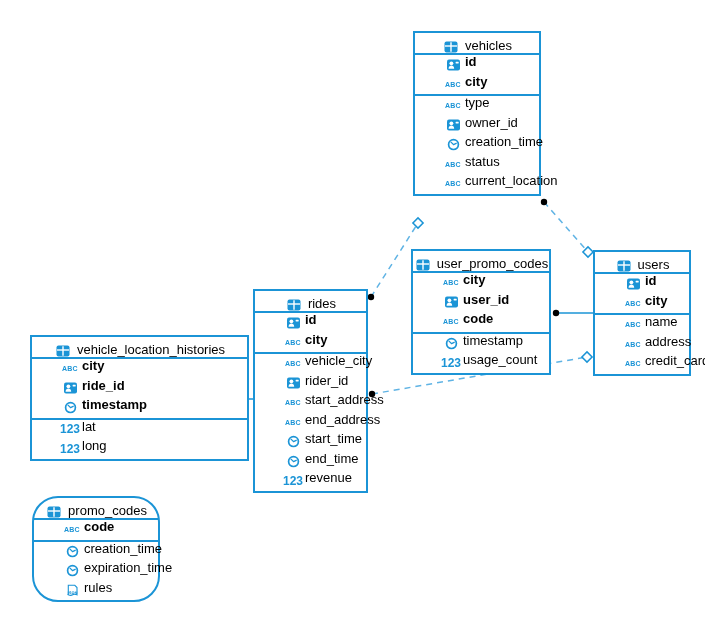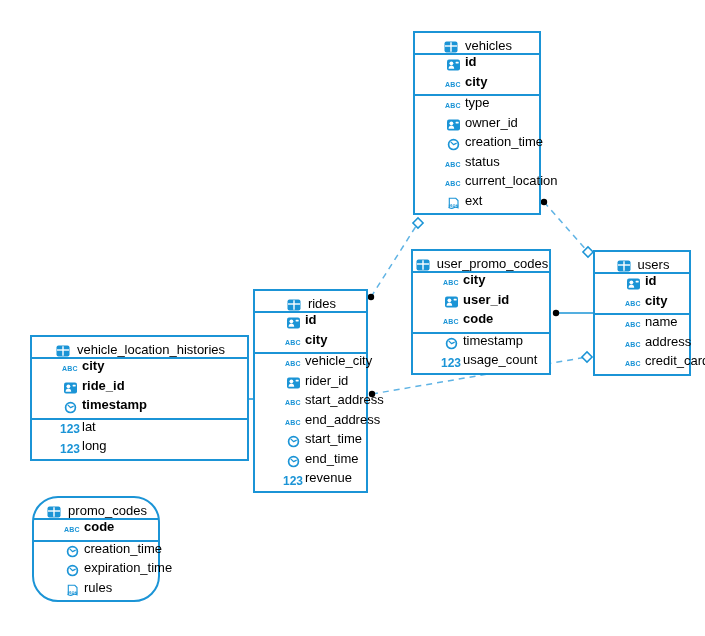--- a/index.html
+++ b/index.html
@@ -120,29 +120,20 @@
               <span class="abc">ABC</span>
             </span>
             <span class="fname">status</span>
           </div>
           <div class="row">
             <span class="icn">
               <span class="abc">ABC</span>
             </span>
             <span class="fname">current_location</span>
           </div>
-          <div class="row">
-            <span class="icn">
-              <svg width="13" height="13" viewBox="0 0 13 13">
-                <path d="M2.3 1.3 H8.8 L11 3.5 V10.8 Q8.2 9.6 6.6 10.8 Q5 12 2.3 10.8 Z" fill="none" stroke="#1b94d6" stroke-width="1.1"></path>
-                <text x="6.6" y="9.7" font-size="3.6" text-anchor="middle" fill="#1b94d6" font-weight="bold" font-family="DejaVu Sans, sans-serif">JSON</text>
-              </svg>
-            </span>
-            <span class="fname">ext</span>
-          </div>
         </div>
       </div>
       <div class="tbl" style="left: 411px; top: 249px; width: 140px;">
         <div class="hdr">
           <span class="icn">
             <svg width="14" height="12" viewBox="0 0 14 12">
               <rect x="0.5" y="0.5" width="13" height="11" rx="2" fill="#1b94d6"></rect>
               <line x1="1" y1="5" x2="13" y2="5" stroke="#fff" stroke-width="1.4"></line>
               <line x1="7" y1="1.2" x2="7" y2="10.8" stroke="#fff" stroke-width="1.4"></line>
             </svg>

